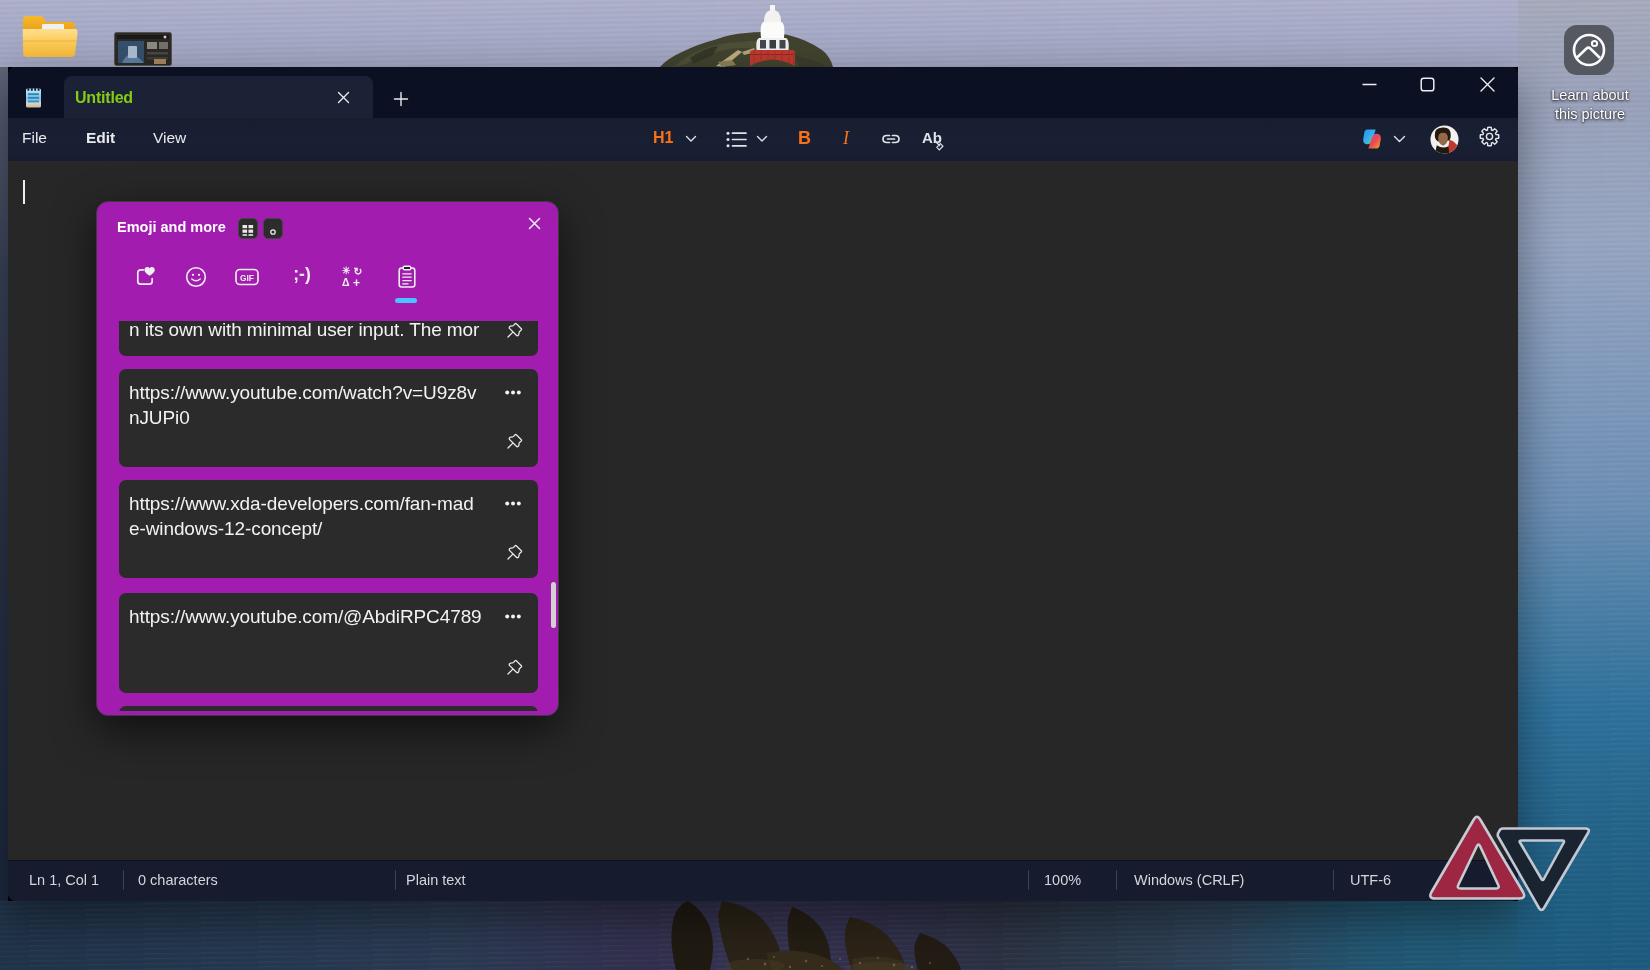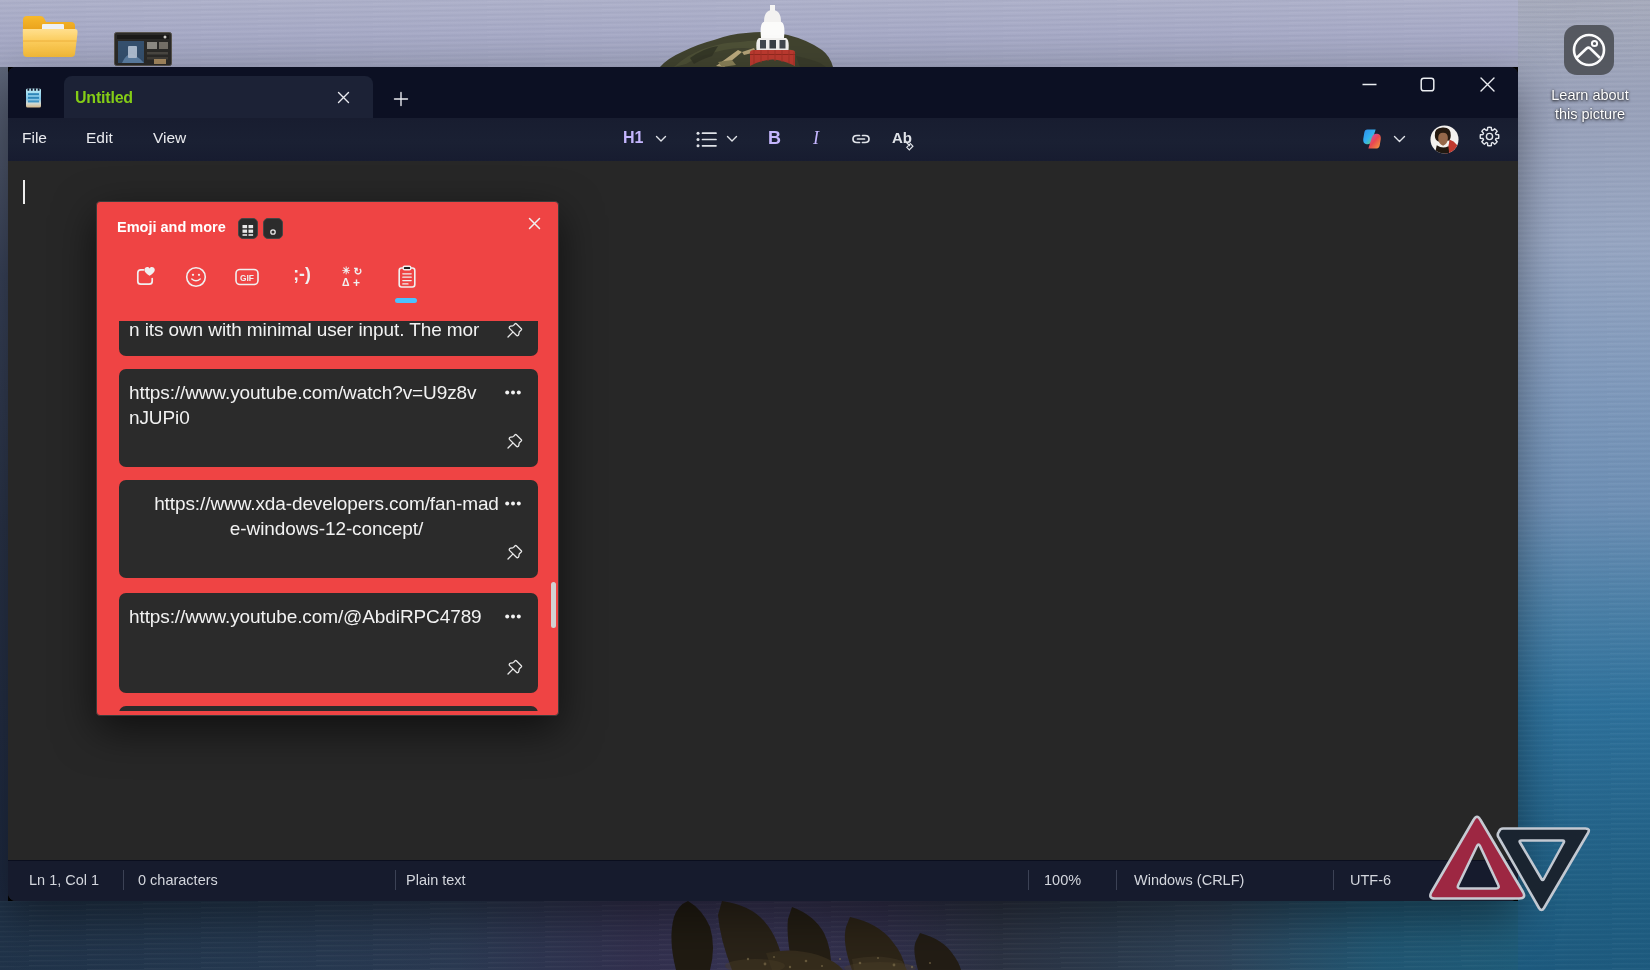--- a/index.html
+++ b/index.html
@@ -29,22 +29,22 @@
     background:linear-gradient(180deg,#181d30 0%,#1a2033 55%,#171c30 100%); }
   .menuItem { top:62px; font-size:15.5px; color:#e9eaee; }
   #editor { left:0; top:94px; width:1510px; height:699px; background:#272727; }
   #caret { left:15px; top:113px; width:1.6px; height:24px; background:#ececec; }
   #statusbar { left:0; top:793px; width:1510px; height:41px; background:#161b2d;
     border-top:1px solid #0a0e1e; }
   .sbText { top:805px; font-size:14.5px; color:#d3d6dd; }
   .sbSep { top:803px; width:1px; height:20px; background:#3c4255; }
 
   
-  #panel { left:88px; top:134px; width:463px; height:515px; background:#ef4444;
-    border:1px solid #3b3b3b; border-radius:4px; box-shadow:0 14px 42px rgba(0,0,0,.6); overflow:hidden; }
+  #panel { left:88px; top:134px; width:463px; height:515px; background:#a21caf;
+    border:1px solid #3b3b3b; border-radius:12px; box-shadow:0 14px 42px rgba(0,0,0,.6); overflow:hidden; }
   #panelTitle { left:20px; top:17px; font-size:14.5px; font-weight:700; color:#fff; }
   .hdrBtn { top:16px; width:20px; height:21px; background:#2c2c2c; border:1px solid #454545; border-radius:5px; }
   #vp { left:0px; top:119px; width:456px; height:390px; overflow:hidden; }
   .card { left:22px; width:419px; background:#2b2b2b; border-radius:7px; }
   .cardText { position:absolute; left:10px; top:12px; width:395px; font-size:19px; line-height:24.5px; color:#f2f2f2; letter-spacing:-0.1px;}
   .dots { position:absolute; right:17px; top:21px; width:16px; height:5px; } .dots svg { display:block; }
   .pin { position:absolute; right:15px; bottom:17px; width:17px; height:17px; }
   #scrollThumb { left:454px; top:380px; width:4.5px; height:46px; background:#d2d2d2; border-radius:2.5px; }
 </style>
 </head>
@@ -186,23 +186,23 @@
         </svg>
       <svg class="abs" style="left:71.5px; top:10px;" width="15" height="15" viewBox="0 0 15 15">
           <rect x="1.2" y="1.2" width="12.6" height="12.6" rx="2.6" fill="none" stroke="#eceef2" stroke-width="1.5"></rect>
         </svg>
       <svg class="abs" style="left:132px; top:10px;" width="15" height="15" viewBox="0 0 15 15">
           <path d="M1 1 L14 14 M14 1 L1 14" stroke="#eceef2" stroke-width="1.4" stroke-linecap="round"></path>
         </svg>
     </div>
     <div id="menubar" class="abs"></div>
     <div class="menuItem abs" style="left:14px;">File</div>
-    <div class="menuItem abs" style="left:78px;">Edit</div>
+    <div class="menuItem abs" style="left:78px;font-weight:bold;">Edit</div>
     <div class="menuItem abs" style="left:145px;">View</div>
-    <div id="fmtBar" class="abs" style="left:604px; top:51px; width:320px; height:43px; color:#c4b5fd;">
+    <div id="fmtBar" class="abs" style="left:634px; top:51px; width:320px; height:43px; color:#f97316;">
       <div class="abs" style="left:11px; top:11px; font-size:16px; font-weight:600;">H1</div>
       <svg class="abs" style="left:43px; top:17px;" width="12" height="8" viewBox="0 0 12 8">
           <path d="M1.5 1.5 L6 6 L10.5 1.5" fill="none" stroke="#dfe2e8" stroke-width="1.4" stroke-linecap="round" stroke-linejoin="round"></path>
         </svg>
       <svg class="abs" style="left:84px; top:12px;" width="21" height="19" viewBox="0 0 21 19">
         <circle cx="2" cy="3.2" r="1.5" fill="#dfe2e8"></circle>
           <circle cx="2" cy="9.5" r="1.5" fill="#dfe2e8"></circle>
           <circle cx="2" cy="15.8" r="1.5" fill="#dfe2e8"></circle>
         <path d="M6.5 3.2 H20 M6.5 9.5 H20 M6.5 15.8 H20" stroke="#dfe2e8" stroke-width="1.7" stroke-linecap="round"></path>
       </svg>
@@ -343,21 +343,21 @@
               <svg width="16" height="5" viewBox="0 0 16 5">
                 <circle cx="2.2" cy="2.5" r="2" fill="#f2f2f2"></circle>
                 <circle cx="8" cy="2.5" r="2" fill="#f2f2f2"></circle>
                 <circle cx="13.8" cy="2.5" r="2" fill="#f2f2f2"></circle>
               </svg>
             </div>
           <svg class="pin" viewBox="0 0 17 17">
               <path d="M10.3 1.7 L15.3 6.7 Q15.9 7.3 15.3 7.9 L13.6 9.4 Q13.3 9.7 13.2 10.2 L12.8 12.4 Q12.6 13.4 11.7 13.7 Q11 13.9 10.4 13.3 L3.7 6.6 Q3.1 6 3.3 5.3 Q3.6 4.4 4.6 4.2 L6.8 3.8 Q7.3 3.7 7.6 3.4 L9.1 1.7 Q9.7 1.1 10.3 1.7 Z M6.6 10.4 L2 15" fill="none" stroke="#e8e8e8" stroke-width="1.3" stroke-linejoin="round" stroke-linecap="round"></path>
             </svg>
         </div>
-        <div class="card abs" style="top:159px; height:98px;text-align:center;" id="card3">
+        <div class="card abs" style="top:159px; height:98px;" id="card3">
           <div class="cardText">https://www.xda-developers.com/fan-mad<br>e-windows-12-concept/</div>
           <div class="dots">
               <svg width="16" height="5" viewBox="0 0 16 5">
                 <circle cx="2.2" cy="2.5" r="2" fill="#f2f2f2"></circle>
                 <circle cx="8" cy="2.5" r="2" fill="#f2f2f2"></circle>
                 <circle cx="13.8" cy="2.5" r="2" fill="#f2f2f2"></circle>
               </svg>
             </div>
           <svg class="pin" viewBox="0 0 17 17">
               <path d="M10.3 1.7 L15.3 6.7 Q15.9 7.3 15.3 7.9 L13.6 9.4 Q13.3 9.7 13.2 10.2 L12.8 12.4 Q12.6 13.4 11.7 13.7 Q11 13.9 10.4 13.3 L3.7 6.6 Q3.1 6 3.3 5.3 Q3.6 4.4 4.6 4.2 L6.8 3.8 Q7.3 3.7 7.6 3.4 L9.1 1.7 Q9.7 1.1 10.3 1.7 Z M6.6 10.4 L2 15" fill="none" stroke="#e8e8e8" stroke-width="1.3" stroke-linejoin="round" stroke-linecap="round"></path>

